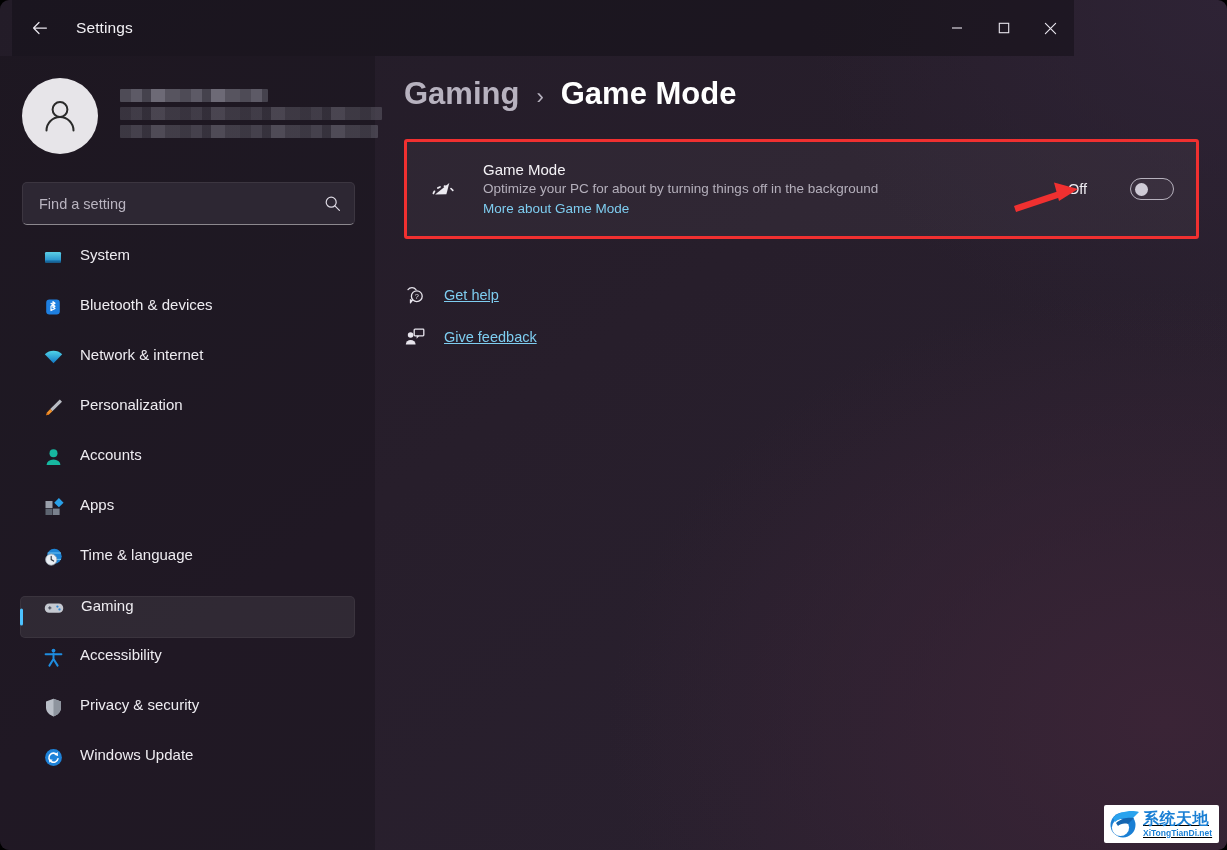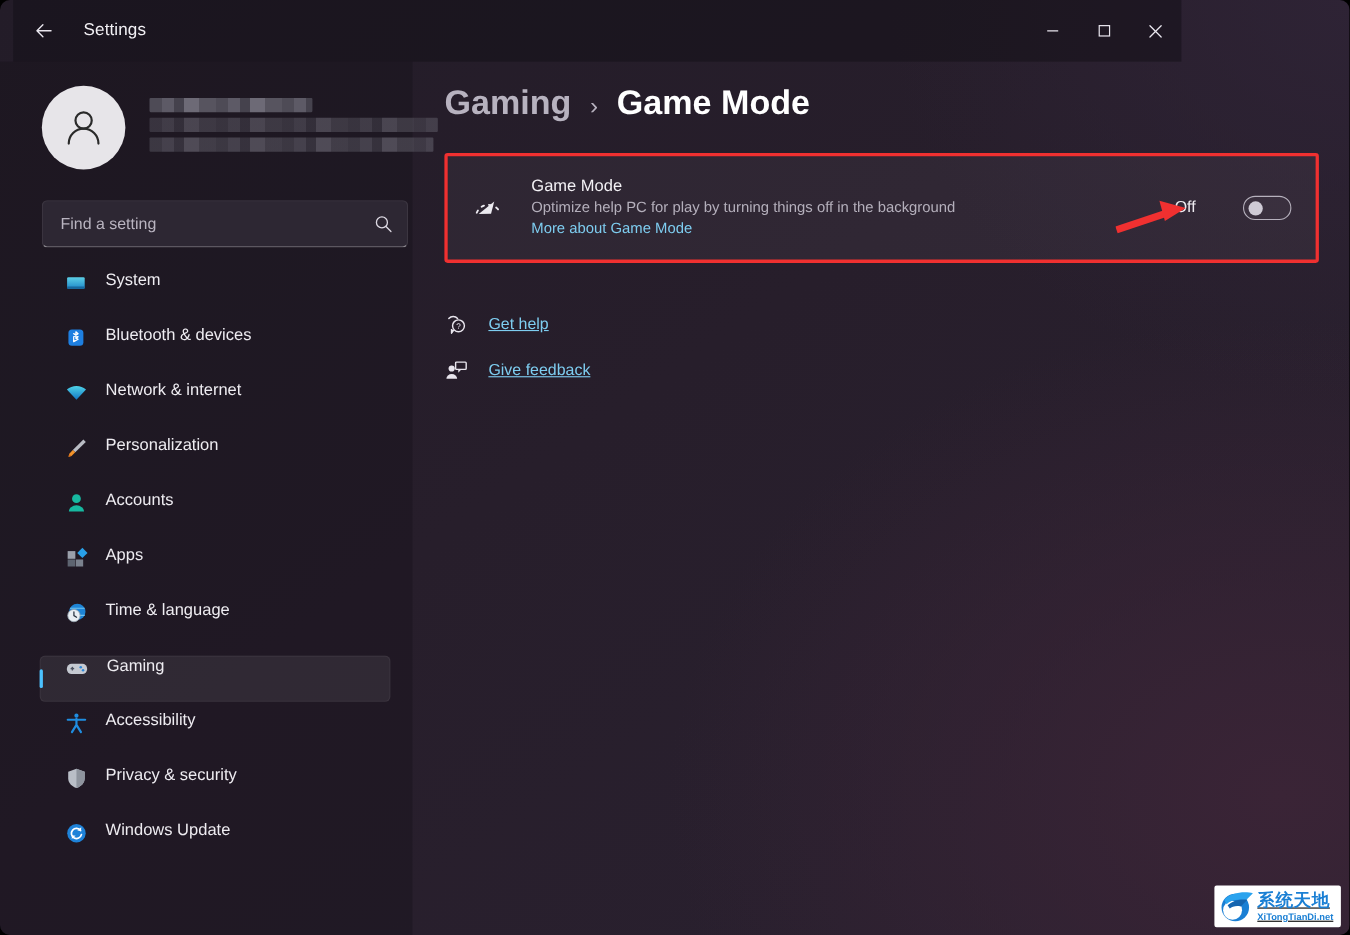--- a/index.html
+++ b/index.html
@@ -48,21 +48,20 @@
     width: 47px; height: 56px;
     display: flex; align-items: center; justify-content: center;
     cursor: pointer;
   }
 
   
   #sidebar {
     position: absolute; top: 56px; left: 0;
     width: 375px; height: 794px;
     background: rgba(16,12,19,0.30);
-    padding-left: 16px;
   }
   #account {
     display: flex; align-items: center;
     padding: 16px 0 0 22px;
     height: 104px;
   }
   #avatar {
     width: 76px; height: 76px; border-radius: 50%;
     background: #e7e5e9;
     display: flex; align-items: center; justify-content: center;
@@ -445,21 +444,21 @@
     <div id="highlight-box">
       <div id="gamemode-card">
         <span id="gm-icon">
           <svg width="30" height="30" viewBox="0 0 30 30">
             <path d="M4.4 19.4 A11.4 11.4 0 0 1 25.6 19.4" fill="none" stroke="#eceaf0" stroke-width="1.7" stroke-linecap="round" stroke-dasharray="2.4 4.6"></path>
             <path d="M6.2 20.6 L20.3 9.1 L17.4 20.3 Z" fill="#eceaf0"></path>
           </svg>
         </span>
         <div id="gm-text">
           <div id="gm-title">Game Mode</div>
-          <div id="gm-desc">Optimize help PC for play by turning things off in the background</div>
+          <div id="gm-desc">Optimize your PC for about by turning things off in the background</div>
           <a id="gm-link" href="#">More about Game Mode</a>
         </div>
         <div id="gm-right">
           <span id="toggle-state">Off</span>
           <div id="toggle">
             <div id="toggle-knob"></div>
           </div>
         </div>
       </div>
     </div>

